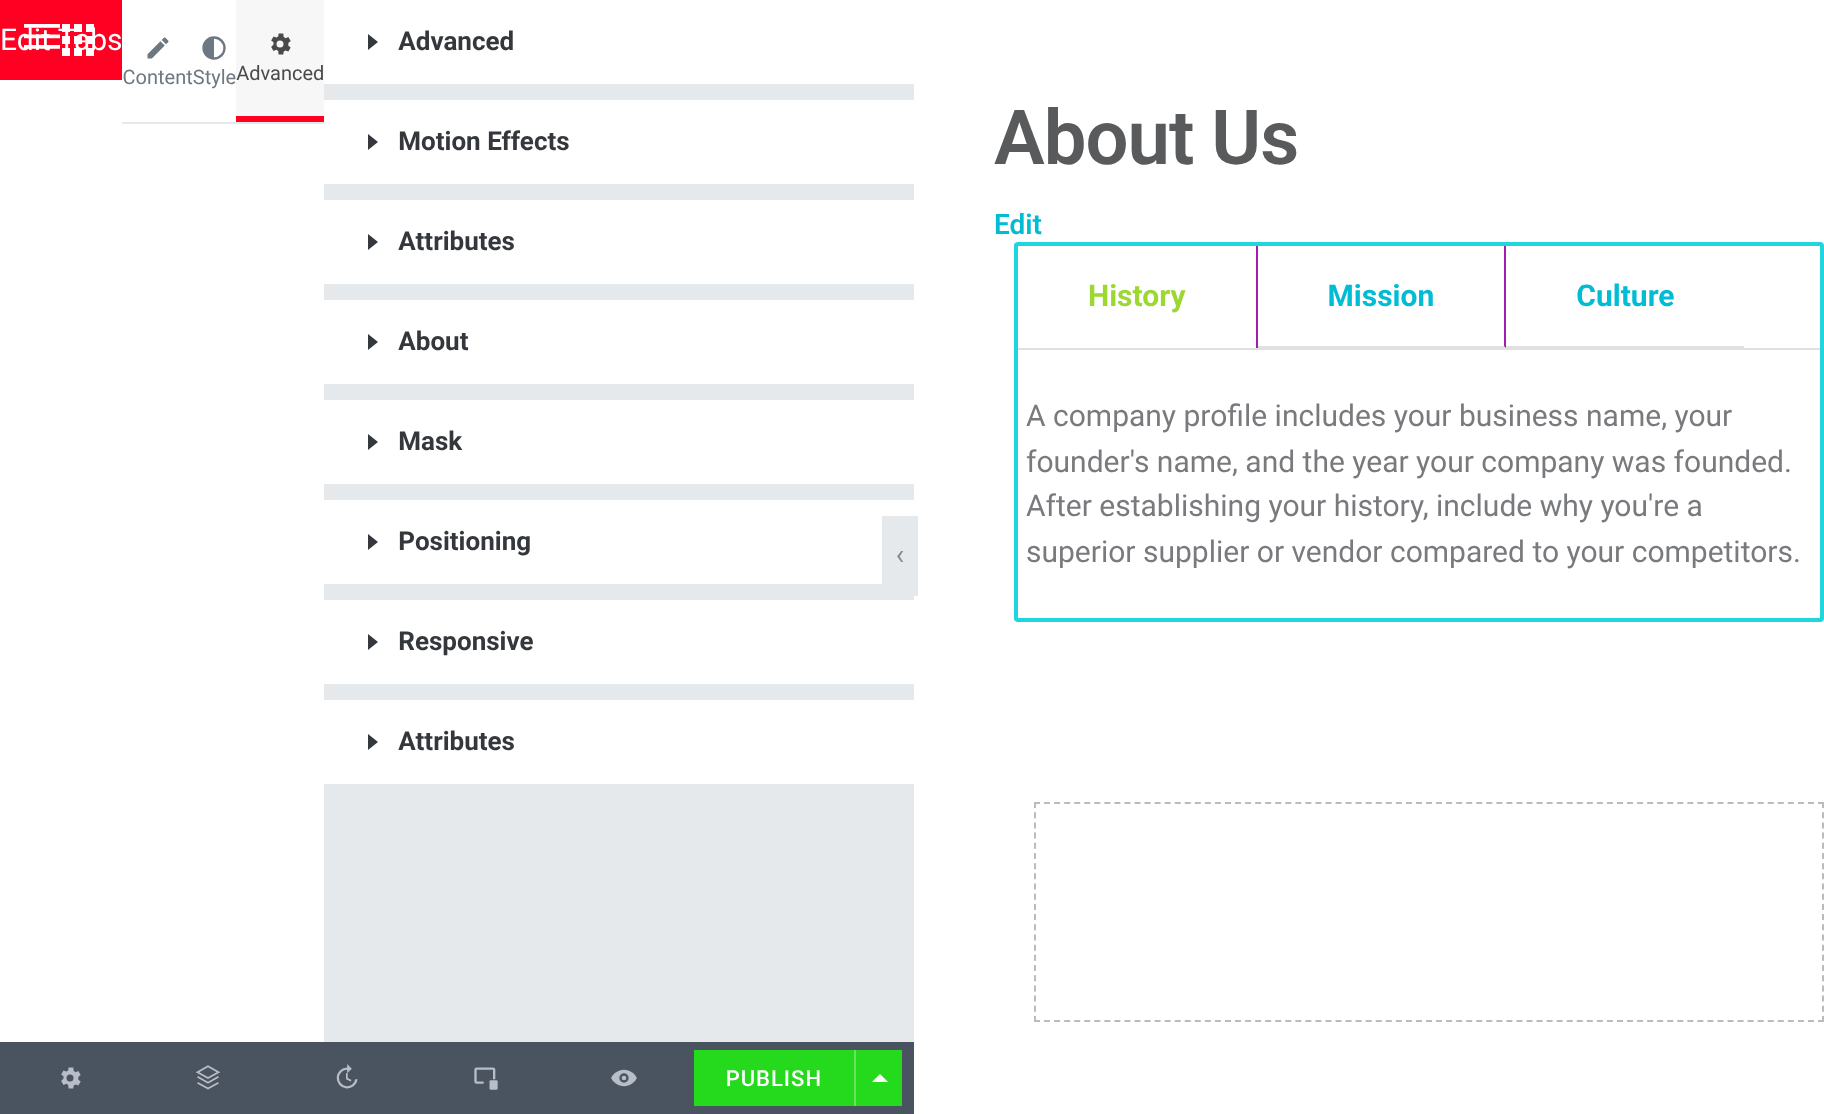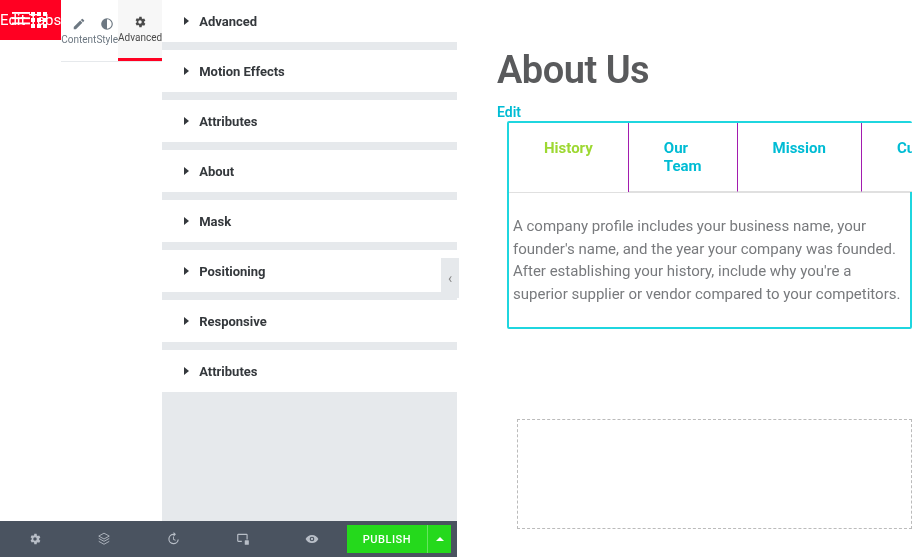--- a/index.html
+++ b/index.html
@@ -165,21 +165,20 @@
   </div>
 </div>
 
 <div class="preview">
   <h1 class="pv-title">About Us</h1>
   <a class="pv-edit">Edit</a>
 
   <div class="widget">
     <div class="wtab-row">
       <div class="wtab active">History</div>
-      <div class="wtab">Our Team</div>
       <div class="wtab">Mission</div>
       <div class="wtab" style="border-right:none">Culture</div>
     </div>
     <div class="wcontent">A company profile includes your business name, your founder's name, and the year your company was founded. After establishing your history, include why you're a superior supplier or vendor compared to your competitors.</div>
   </div>
 
   <div class="placeholder-box"></div>
 </div>
 
 </body></html>

